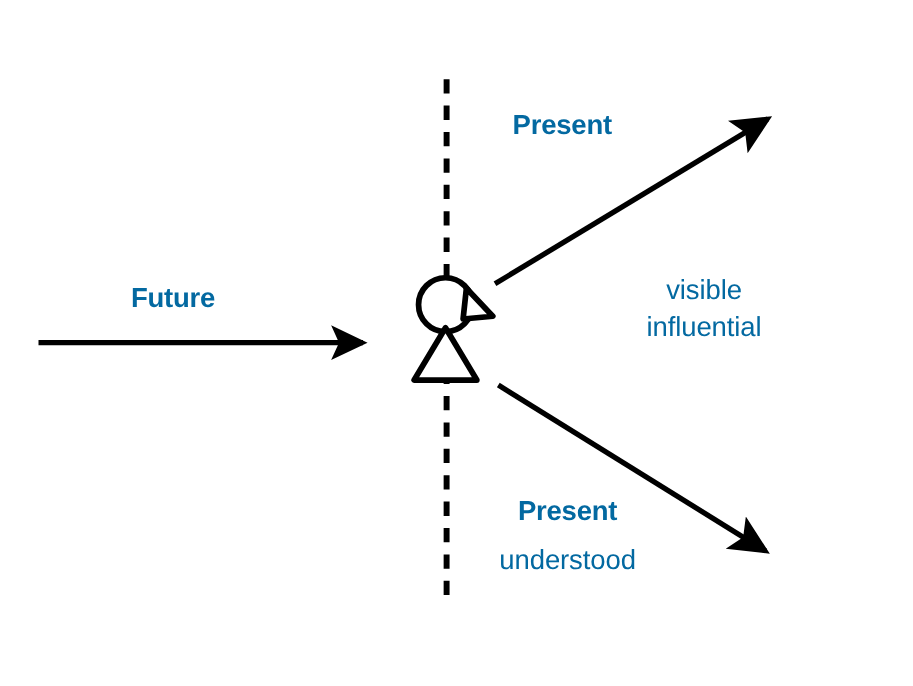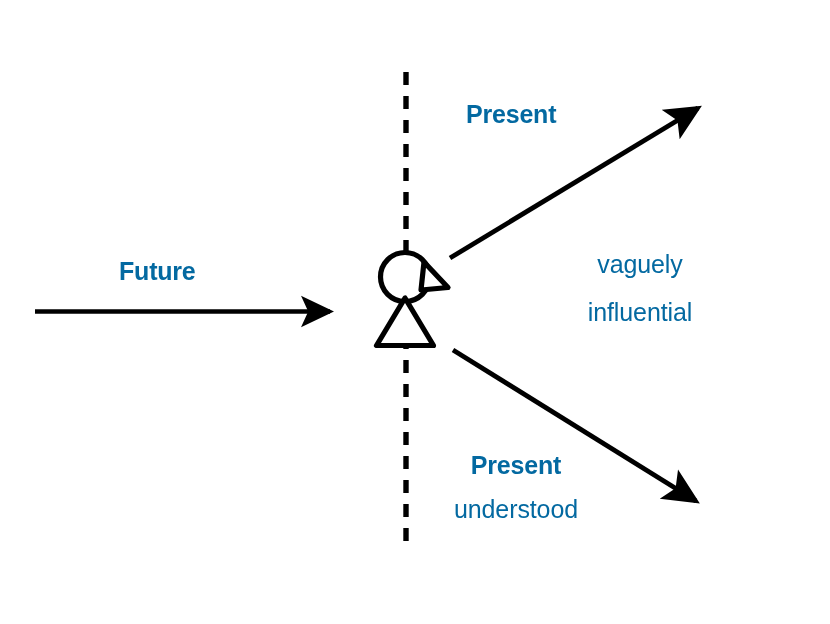--- a/index.html
+++ b/index.html
@@ -85,22 +85,22 @@
 
     <line x1="453" y1="350" x2="696" y2="501" stroke="#000000" stroke-width="4.8" marker-end="url(#arrowhead-diag-down)"></line>
   </svg>
 
   <div class="label label-bold" id="label-future">Future</div>
 
 
   <div class="label label-bold" id="label-present-upper">Present</div>
 
   <div class="label center-text" id="label-past-group">
-    <div class="label-regular" style="margin-top:3px;">vaguely</div>
-    <div class="label-regular" style="margin-top:20px;">influential</div>
+    <div class="label-regular" style="margin-top:3px;">visible</div>
+    <div class="label-regular" style="margin-top:5px;">influential</div>
   </div>
 
   <div class="label center-text" id="label-present-lower">
     <div class="label-bold">Present</div>
     <div class="label-regular" style="margin-top:16px;">understood</div>
   </div>
 
 </div>
 
 </body></html>

